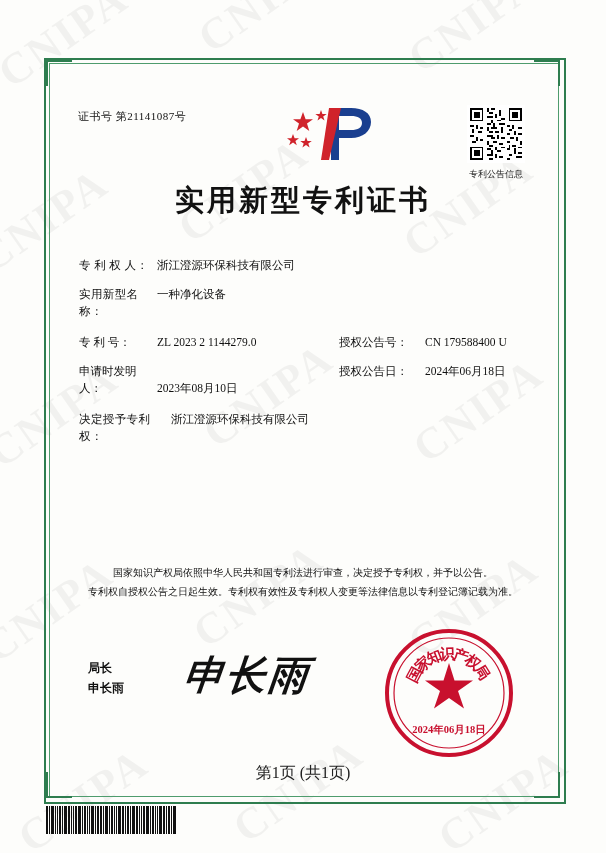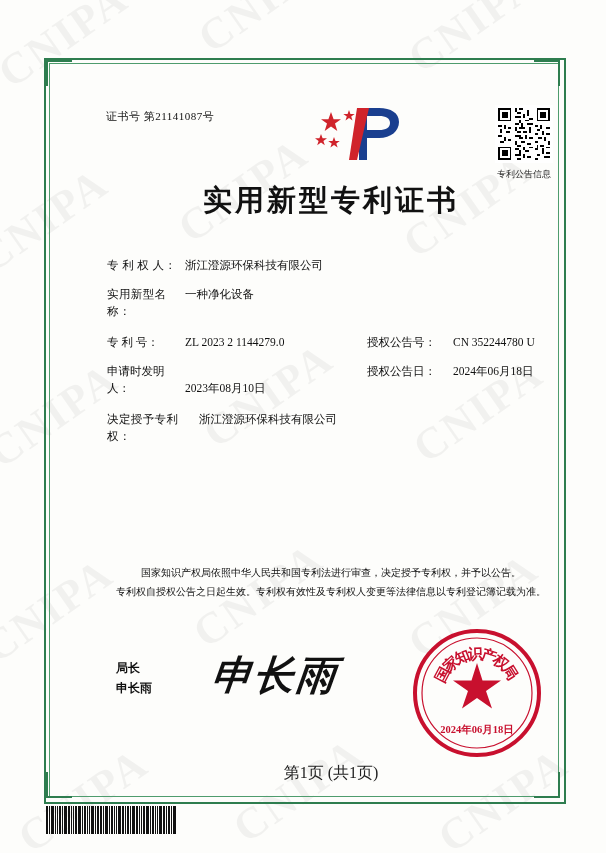--- a/index.html
+++ b/index.html
@@ -86,21 +86,20 @@
 
   
   .content {
     position: absolute;
     left: 49px;
     top: 63px;
     width: 508px;
     height: 732px;
     z-index: 4;
     color: #111;
-    margin-left: 28px;
   }
 
   .cert-no {
     position: absolute;
     left: 29px;
     top: 46px;
     font-family: "Liberation Serif", serif;
     font-size: 11px;
     letter-spacing: .5px;
   }
@@ -420,21 +419,21 @@
         <span class="lbl">专 利 权 人：</span><span class="val">浙江澄源环保科技有限公司</span>
       </div>
 
       <div class="row">
         <span class="lbl">实用新型名称：</span><span class="val">一种净化设备</span>
       </div>
 
 
 
       <div class="tworow gap-top">
-        <span class="c1"><span class="lbl">专 利 号：</span><span>ZL 2023 2 1144279.0</span></span><span class="c2"><span class="lbl2">授权公告号：</span><span>CN 352244780 U</span></span>
+        <span class="c1"><span class="lbl">专 利 号：</span><span>ZL 2023 2 1144279.0</span></span><span class="c2"><span class="lbl2">授权公告号：</span><span>CN 179588400 U</span></span>
       </div>
 
       <div class="tworow">
         <span class="c1"><span class="lbl">申请时发明人：</span><span>2023年08月10日</span></span><span class="c2"><span class="lbl2">授权公告日：</span><span>2024年06月18日</span></span>
       </div>
 
       <div class="row gap-top">
         <span class="lbl" style="width:92px">决定授予专利权：</span><span class="val">浙江澄源环保科技有限公司</span>
       </div>
 

